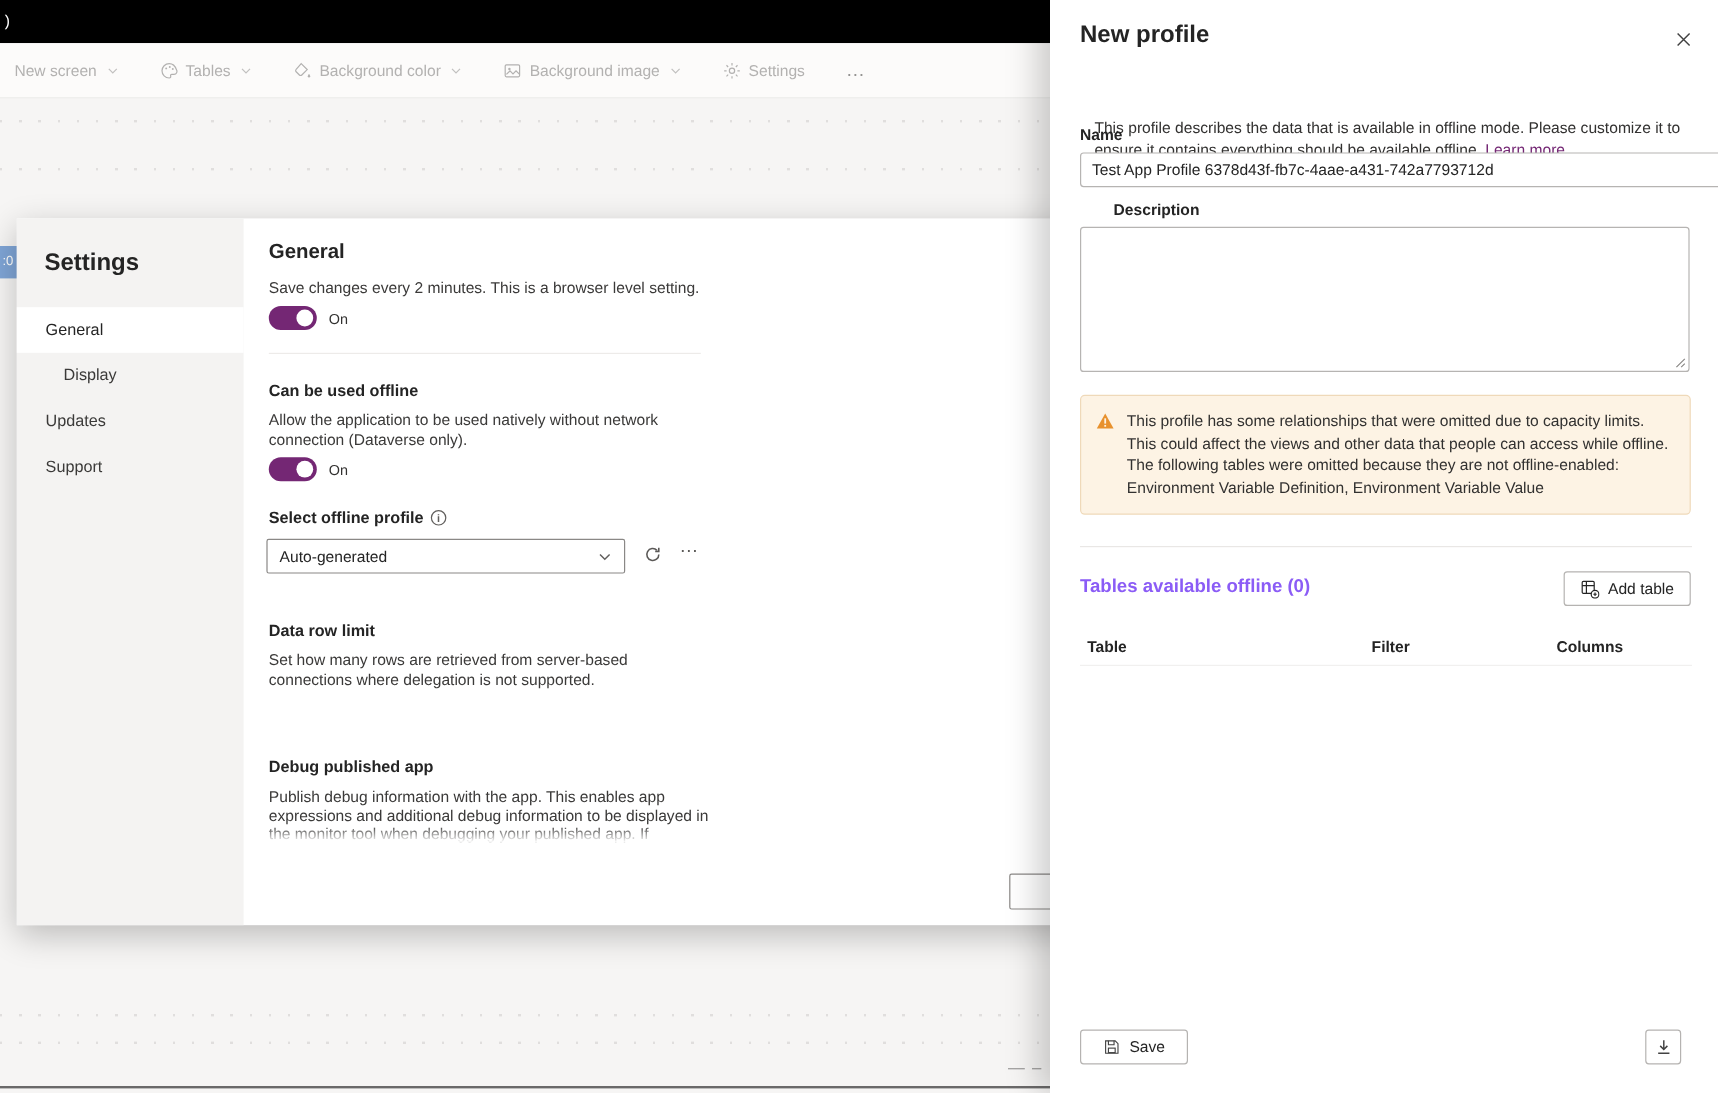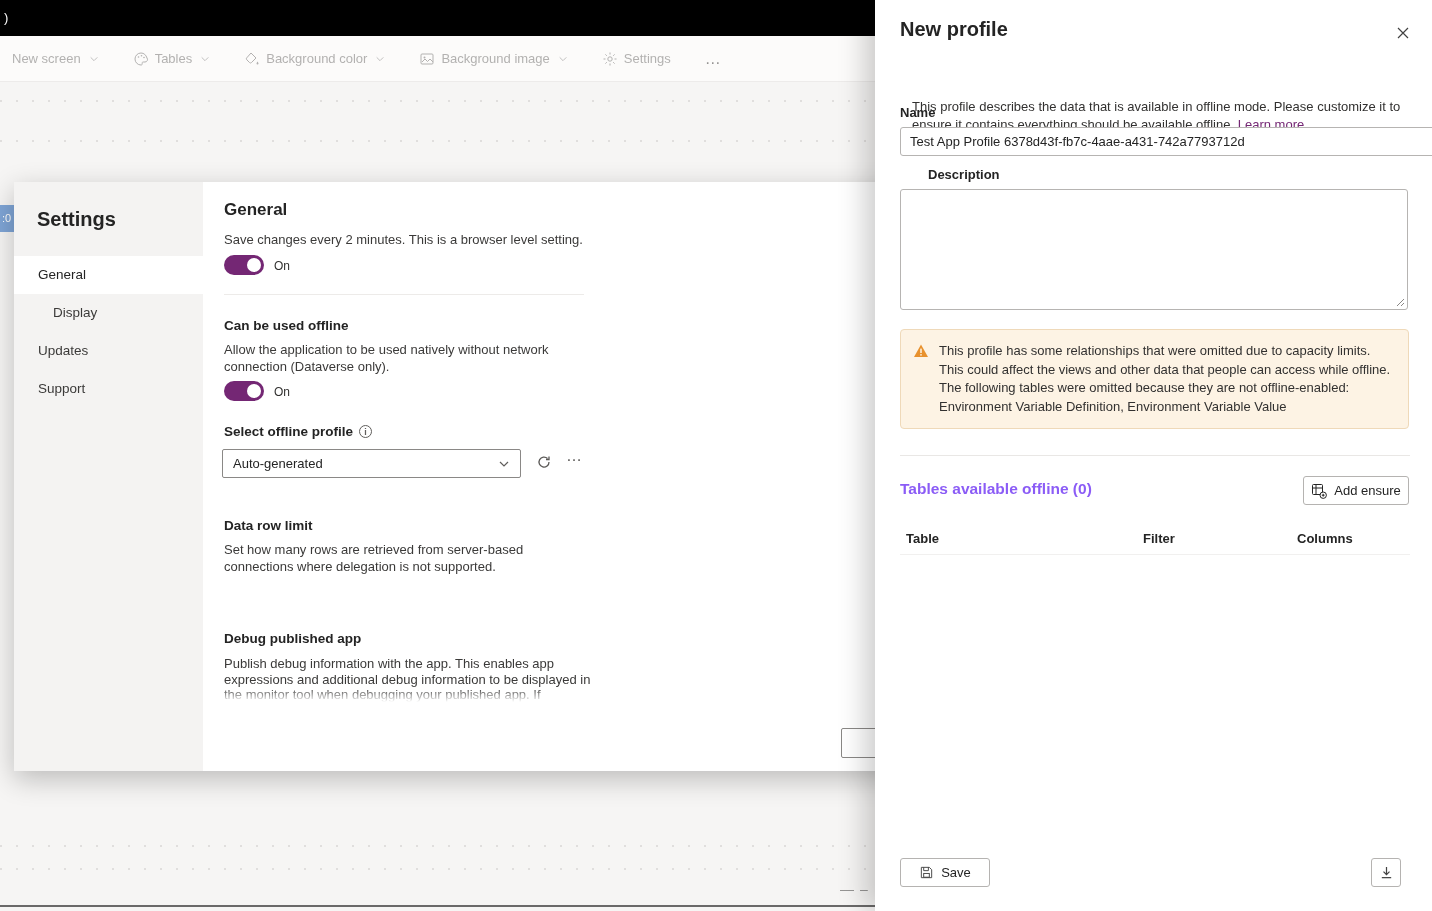--- a/index.html
+++ b/index.html
@@ -282,21 +282,21 @@
     <div class="panel-div"></div>
 
     <div class="tables-h">Tables available offline (0)</div>
     <button class="btn add-table">
       <svg viewBox="0 0 16 16" width="16" height="16" fill="none" stroke="#242424">
           <rect x="1.5" y="1.5" width="10" height="10" rx="1"></rect>
           <path d="M1.5 5h10M5 1.5v10"></path>
           <circle cx="12.2" cy="12.2" r="3.2" fill="#fff"></circle>
           <path d="M12.2 10.8v2.8M10.8 12.2h2.8"></path>
         </svg>
-      <span>Add ensure</span>
+      <span>Add table</span>
     </button>
 
     <div class="col-h" style="left:31px;">Table</div>
     <div class="col-h" style="left:268px;">Filter</div>
     <div class="col-h" style="left:422px;">Columns</div>
     <div class="hdr-line"></div>
 
     <button class="btn save-btn">
       <svg viewBox="0 0 16 16" width="15" height="15" fill="none" stroke="#424242">
           <path d="M2.5 2.5h8.5l2.5 2.5v8.5h-11z"></path>

